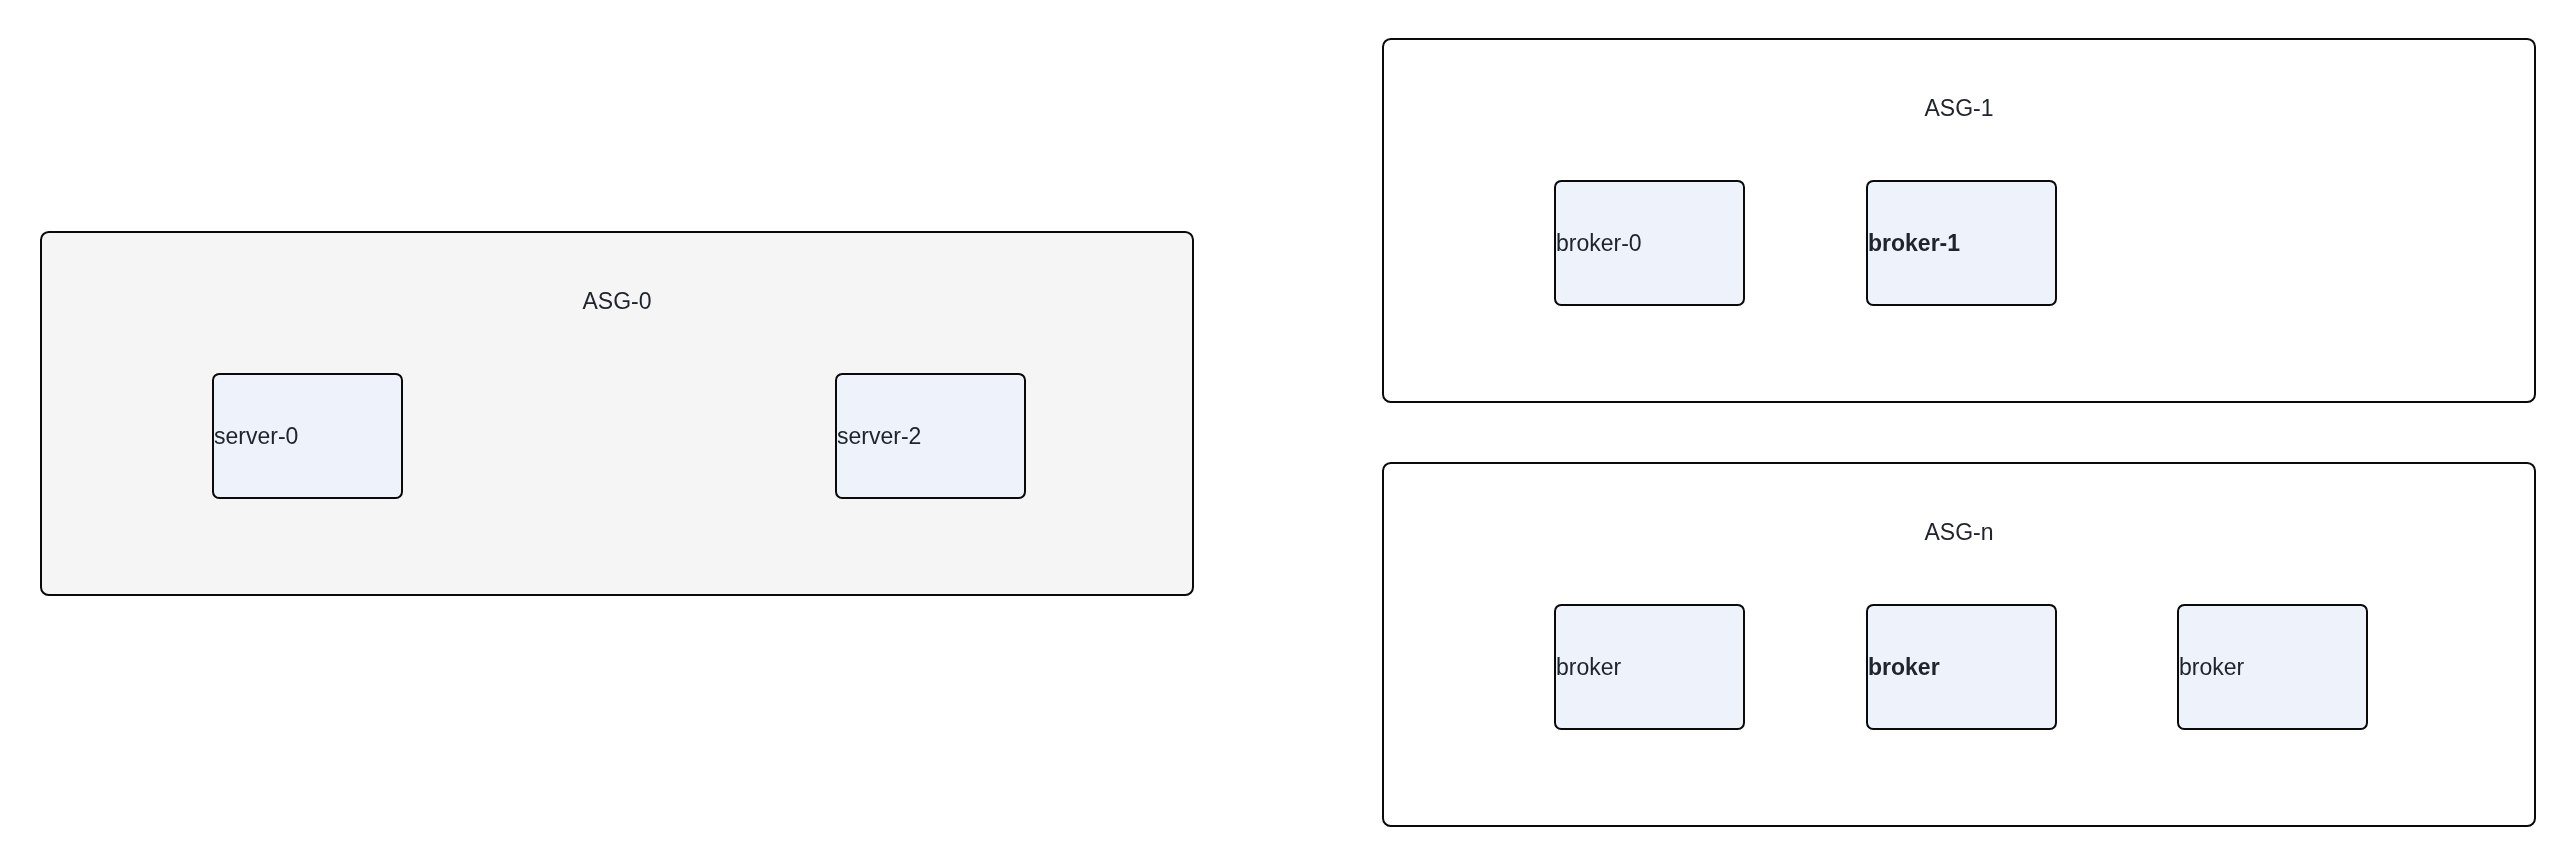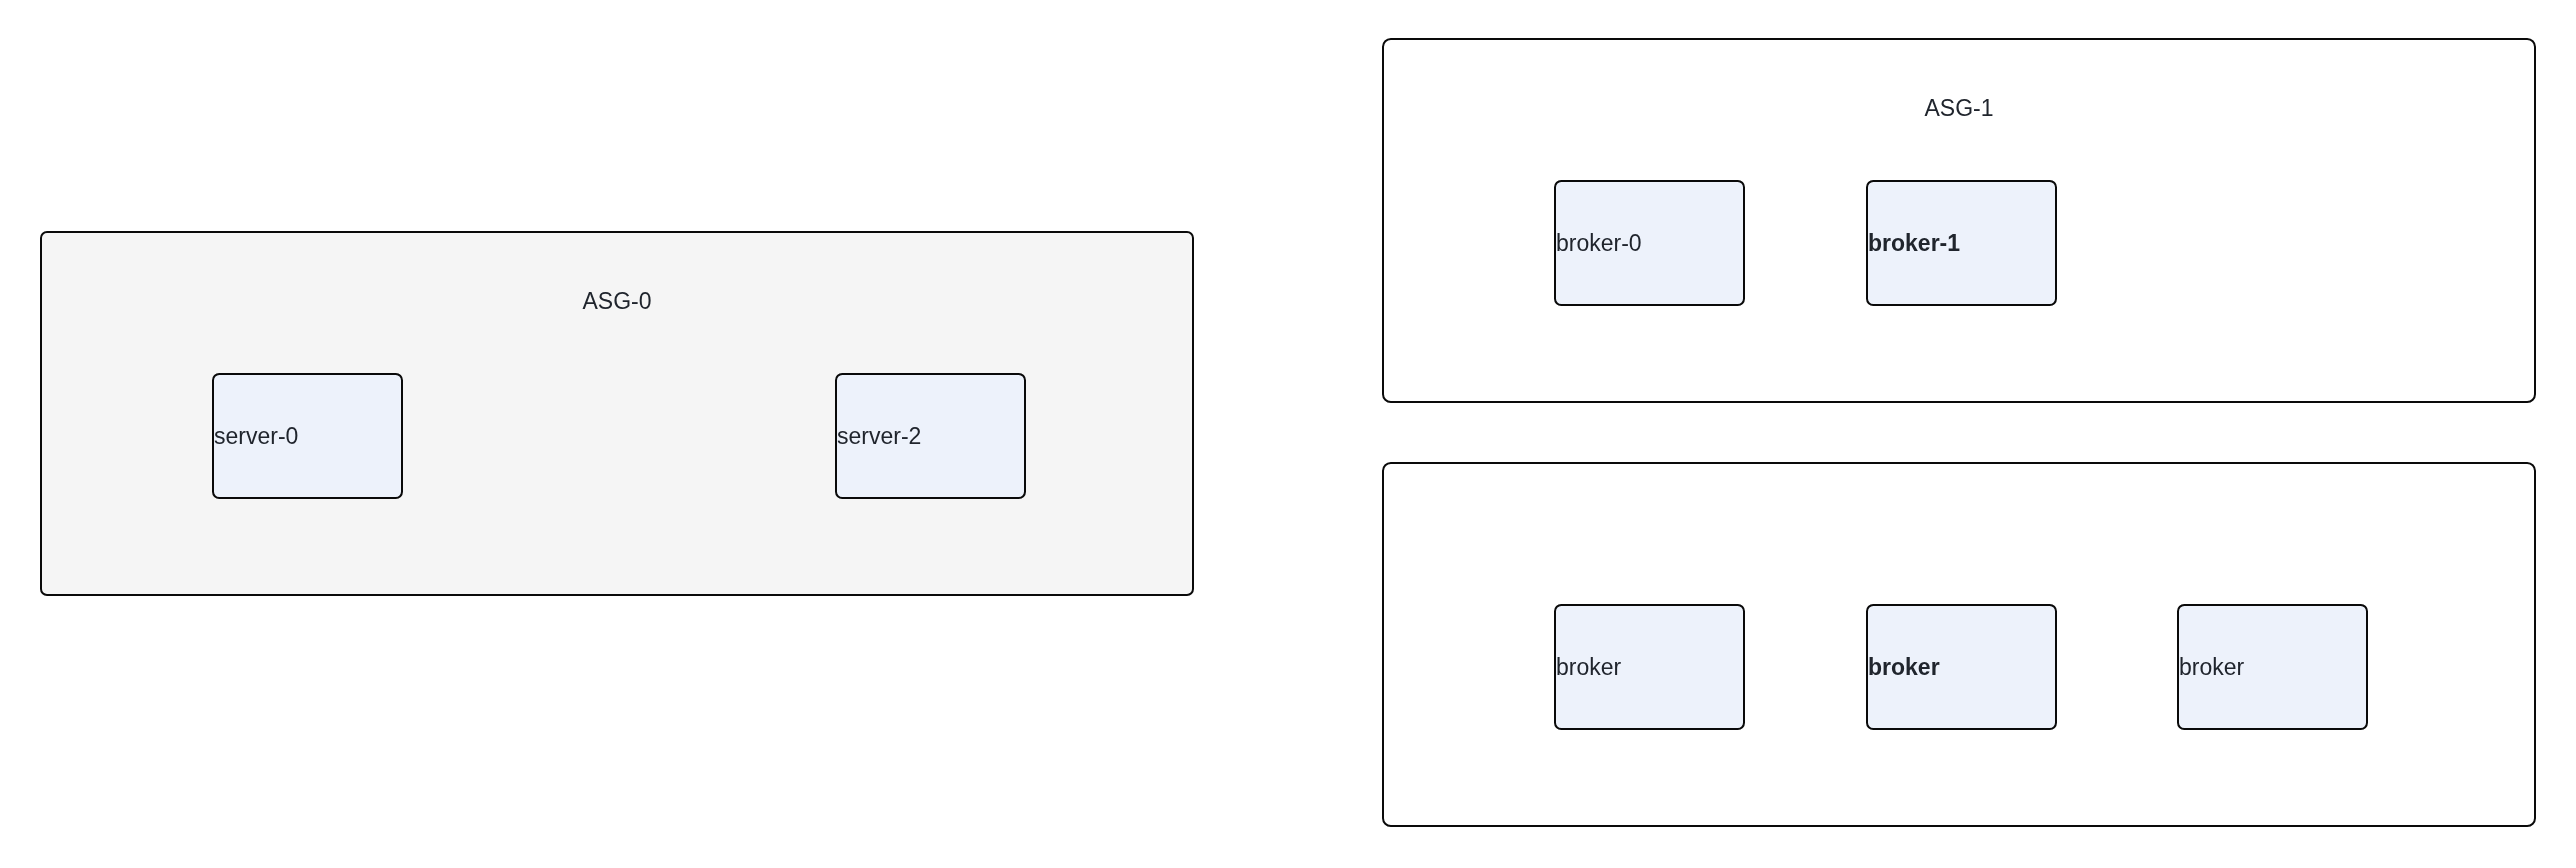--- a/index.html
+++ b/index.html
@@ -22,21 +22,20 @@
     position: absolute;
     box-sizing: border-box;
     width: 1154px;
     border: 2.4px solid var(--group-border, #0a0a0a);
     border-radius: 8.8px;
     background: var(--group-fill, #ffffff);
     padding-left: 12px;
   }
   .group.gray {
     background: var(--asg0-fill, #f5f5f5);
-    border-radius: 7px;
   }
   #group-asg-0 { left: 40px;   top: 231px; height: 365px; }
   #group-asg-1 { left: 1382px; top: 38px;  height: 365px; }
   #group-asg-n { left: 1382px; top: 462px; height: 365px; }
 
   .group-title {
     position: absolute;
     top: 55px;
     left: 0;
     right: 0;
@@ -87,20 +86,21 @@
     <div class="group-title">ASG-1</div>
     <div class="node pos-0">
       <span class="node-label">broker-0</span>
     </div>
     <div class="node pos-1">
       <span class="node-label">broker-1</span>
     </div>
   </div>
 
   <div class="group" id="group-asg-n">
+    <div class="group-title">ASG-n</div>
     <div class="node pos-0">
       <span class="node-label">broker</span>
     </div>
     <div class="node pos-1">
       <span class="node-label">broker</span>
     </div>
     <div class="node pos-2">
       <span class="node-label">broker</span>
     </div>
   </div>

